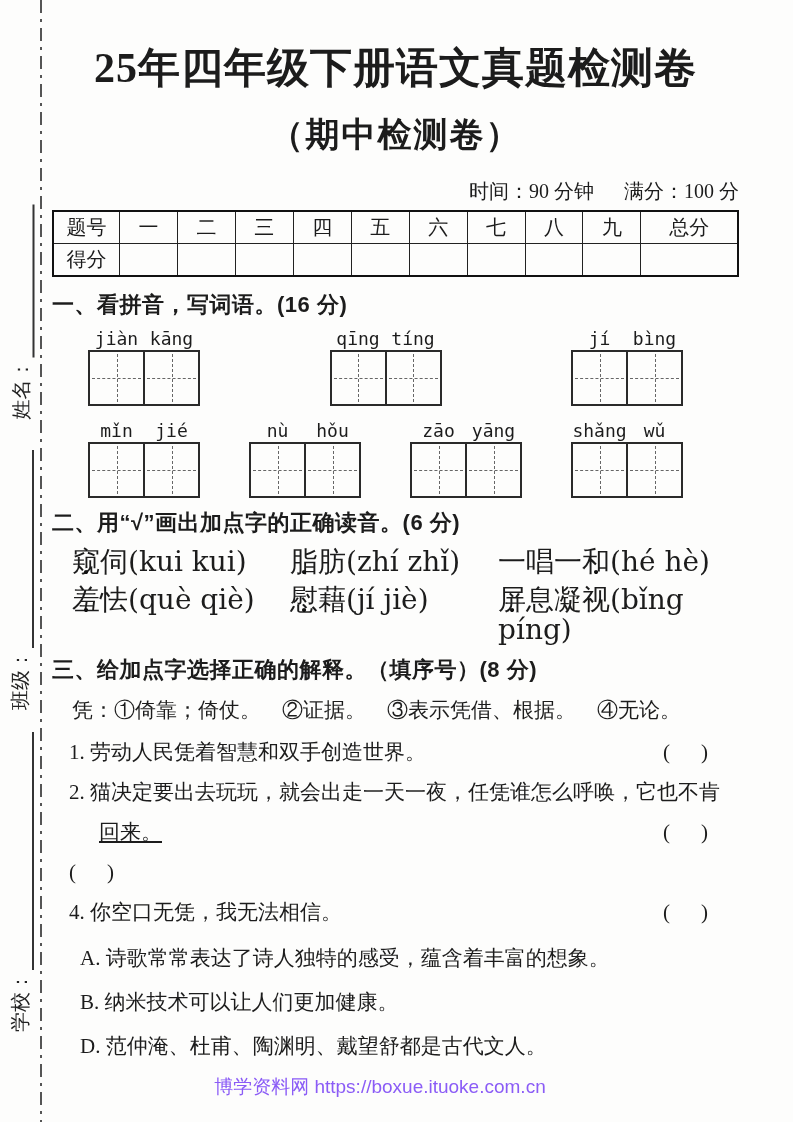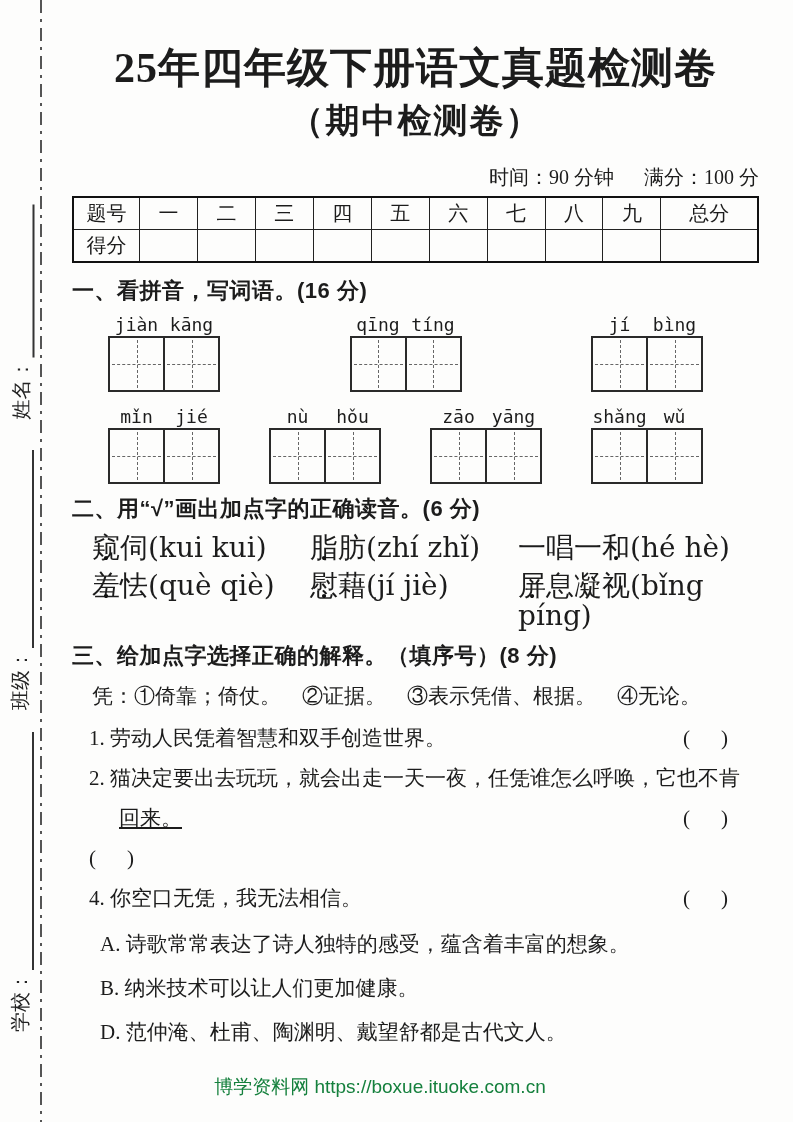--- a/index.html
+++ b/index.html
@@ -19,24 +19,24 @@
   .mgroup {
     position:absolute; height:24px; display:flex; align-items:flex-end;
     transform:rotate(-90deg); font-size:20px; color:#222;
   }
   .mgroup .mlabel { white-space:nowrap; }
   .mgroup .mline { flex:1; border-bottom:2px solid #333; height:16px; margin-left:2px; }
   .mg-name   { width:215px; left:-85px;  top:300px; }
   .mg-class  { width:260px; left:-108px; top:568px; }
   .mg-school { width:300px; left:-128px; top:870px; }
 
-  .content { position:absolute; left:72px; top:0; width:687px; }
+  .content { position:absolute; left:52px; top:0; width:687px; }
 
   .title { margin-top:40px; text-align:center; font-size:42px; font-weight:bold; letter-spacing:1px; }
-  .subtitle { margin-top:2px; text-align:center; font-size:34px; font-weight:bold; letter-spacing:2px; }
+  .subtitle { margin-top:16px; text-align:center; font-size:34px; font-weight:bold; letter-spacing:2px; }
   .meta { margin-top:20px; text-align:right; font-size:20px; }
   .meta .gap { display:inline-block; width:30px; }
 
   table.score { border-collapse:collapse; width:100%; margin-top:5px; table-layout:fixed; }
   table.score { border:2.5px solid #111; }
   table.score td {
     border:1.4px solid #222; height:31px; text-align:center;
     font-size:20px; padding:0;
   }
   td.c-first { width:64px; }
@@ -77,21 +77,21 @@
   .s3-cont { display:flex; padding-left:47px; font-size:21px; line-height:40px; }
   .s3-cont .sent { flex:1;text-decoration:underline; }
   .ans { margin-right:26px; letter-spacing:5px; white-space:pre; }
 
   .s4-options { margin-top:4px; }
   .s4-opt { padding-left:28px; font-size:21px; line-height:44px; }
 
   .watermark {
     position:absolute; left:50%; bottom:22px; transform:translateX(-55%);
     font-family:"Liberation Sans","DejaVu Sans",sans-serif;
-    font-size:19px; color:#15803d; white-space:nowrap;
+    font-size:19px; color:#8b5cf6; white-space:nowrap;
   }
 </style>
 </head>
 <body>
 
 <div class="page">
 
   <div class="bindline"></div>
 
   <div class="mgroup mg-name">

